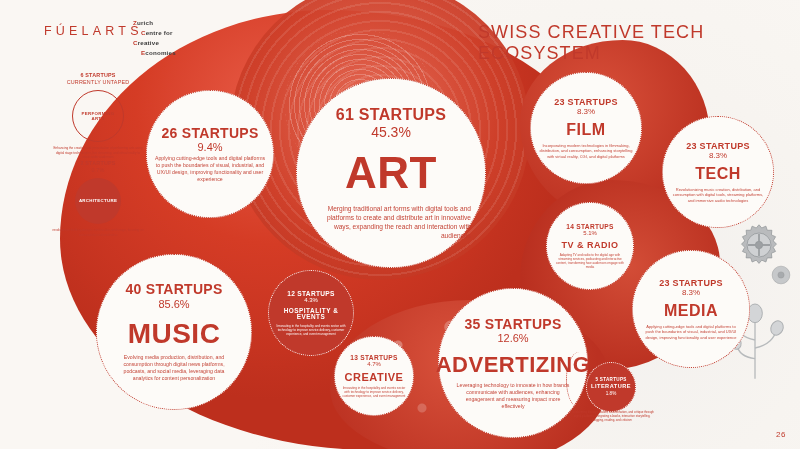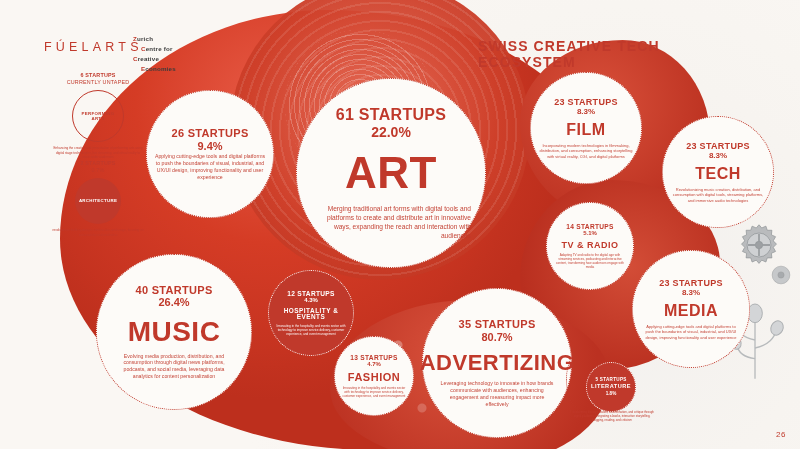--- a/index.html
+++ b/index.html
@@ -99,30 +99,30 @@
     background:#fdfbf8;
     border:1.5px dotted #c0392b;
     color:#c0392b;
   }
   .bubble.solid {
     background:#c0392b;
     border:1.5px dotted #ffffff;
     color:#ffffff;
   }
   .count { font-weight:bold; letter-spacing:.3px; line-height:1.12; }
-  .pct   { line-height:1.25;font-weight:bold; }
+  .pct   { line-height:1.25; }
   .name  { font-weight:bold; letter-spacing:.5px; line-height:1.05; }
   .desc  { line-height:1.32; opacity:.95; }
 
   
   .s-xl .count{ font-size:16px; } .s-xl .pct{ font-size:14px; }
   .s-xl .name { font-size:44px; margin:9px 0 9px; }
   .s-xl .desc { font-size:6.6px; max-width:160px; }
 
-  .s-lg .count{ font-size:11px; } .s-lg .pct{ font-size:11px; }
+  .s-lg .count{ font-size:14px; } .s-lg .pct{ font-size:11px; }
   .s-lg .name { font-size:28px; margin:7px 0 6px; }
   .s-lg .desc { font-size:5.2px; max-width:118px; }
 
   .s-md .count{ font-size:9px; } .s-md .pct{ font-size:8px; }
   .s-md .name { font-size:16px; margin:5px 0 4px; }
   .s-md .desc { font-size:4px; max-width:94px; }
 
   .s-sm .count{ font-size:6.6px; } .s-sm .pct{ font-size:6px; }
   .s-sm .name { font-size:9px; margin:3px 0 3px; }
   .s-sm .desc { font-size:3.1px; max-width:78px; }
@@ -139,36 +139,36 @@
     margin:4px auto 4px;
     display:flex; align-items:center; justify-content:center;
     font-size:4.4px; font-weight:bold; letter-spacing:.3px; line-height:1.25;
     padding:4px;
   }
   .satellite .ring.hollow { border:1px solid #c0392b; color:#c0392b; background:transparent; }
   .satellite .ring.filled { background:#c0392b; color:#fff; border:none; width:46px; height:46px; }
   .satellite .note { font-size:3.1px; line-height:1.45; color:#c0392b; padding:0 8px; }
 
   
-  #header { position:absolute; left:0; top:16px; width:737px; height:56px; z-index:30; }
+  #header { position:absolute; left:0; top:0; width:737px; height:56px; z-index:30; }
   #logo-fuelarts {
     position:absolute; left:44px; top:24px;
     font-size:12.5px; letter-spacing:4.2px; color:#c0392b; font-weight:400;
   }
   #logo-zcce {
     position:absolute; left:133px; top:18px;
     font-size:6.2px; line-height:1.62; color:#3b3b3b; font-weight:bold;
     letter-spacing:.2px;
   }
   #logo-zcce .hl { color:#c0392b; }
   #logo-zcce .l2 { padding-left:8px; }
   #logo-zcce .l4 { padding-left:8px; }
   #slide-title {
     position:absolute; left:478px; top:22px;
-    font-size:14px; font-weight:bold; letter-spacing:1.1px; color:#c0392b;
+    font-size:18px; font-weight:normal; letter-spacing:1.1px; color:#c0392b;
   }
   #page-number {
     position:absolute; right:14px; bottom:10px;
     font-size:8px; color:#c0392b; letter-spacing:.5px; z-index:30;
   }
 </style>
 </head>
 <body>
 
 <div id="slide">
@@ -238,41 +238,41 @@
       <div class="sub">0.7%</div>
     </div>
     <div class="ring filled">
       <span>ARCHITECTURE</span>
     </div>
     <div class="note">revolutionize building design, construction, and usage, focusing on sustainability and aesthetics</div>
   </div>
 
   <div class="bubble white s-xl" style="left:296px; top:78px; width:190px; height:190px;text-align:right;">
     <div class="count">61 STARTUPS</div>
-    <div class="pct">22.0%</div>
+    <div class="pct">45.3%</div>
     <div class="name">ART</div>
     <div class="desc">Merging traditional art forms with digital tools and platforms to create and distribute art in innovative ways, expanding the reach and interaction with audiences</div>
   </div>
 
   <div class="bubble white s-lg" style="left:146px; top:90px; width:128px; height:128px;">
     <div class="count">26 STARTUPS</div>
     <div class="pct">9.4%</div>
     <div class="desc">Applying cutting-edge tools and digital platforms to push the boundaries of visual, industrial, and UX/UI design, improving functionality and user experience</div>
   </div>
 
   <div class="bubble white s-lg" style="left:96px; top:254px; width:156px; height:156px;">
     <div class="count">40 STARTUPS</div>
-    <div class="pct">26.4%</div>
+    <div class="pct">85.6%</div>
     <div class="name">MUSIC</div>
     <div class="desc">Evolving media production, distribution, and consumption through digital news platforms, podcasts, and social media, leveraging data analytics for content personalization</div>
   </div>
 
-  <div class="bubble white s-lg" style="left:422px; top:288px; width:150px; height:150px;">
+  <div class="bubble white s-lg" style="left:438px; top:288px; width:150px; height:150px;">
     <div class="count">35 STARTUPS</div>
-    <div class="pct">80.7%</div>
+    <div class="pct">12.6%</div>
     <div class="name" style="font-size:22px;">ADVERTIZING</div>
     <div class="desc">Leveraging technology to innovate in how brands communicate with audiences, enhancing engagement and measuring impact more effectively</div>
   </div>
 
   <div class="bubble white s-md" style="left:530px; top:72px; width:112px; height:112px;">
     <div class="count">23 STARTUPS</div>
     <div class="pct">8.3%</div>
     <div class="name">FILM</div>
     <div class="desc">Incorporating modern technologies in filmmaking, distribution, and consumption, enhancing storytelling with virtual reality, CGI, and digital platforms</div>
   </div>
@@ -294,21 +294,21 @@
   <div class="bubble white s-sm" style="left:546px; top:202px; width:88px; height:88px;">
     <div class="count">14 STARTUPS</div>
     <div class="pct">5.1%</div>
     <div class="name">TV &amp; RADIO</div>
     <div class="desc">Adapting TV and radio to the digital age with streaming services, podcasting and interactive content, transforming how audiences engage with media</div>
   </div>
 
   <div class="bubble white s-sm" style="left:334px; top:336px; width:80px; height:80px;">
     <div class="count">13 STARTUPS</div>
     <div class="pct">4.7%</div>
-    <div class="name" style="font-size:11px;">FASHION</div>
+    <div class="name" style="font-size:11px;">CREATIVE</div>
     <div class="desc">Innovating in the hospitality and events sector with technology to improve service delivery, customer experience, and event management</div>
   </div>
 
   <div class="bubble solid s-sm" style="left:268px; top:270px; width:86px; height:86px;">
     <div class="count">12 STARTUPS</div>
     <div class="pct">4.3%</div>
     <div class="name" style="font-size:6.4px;">HOSPITALITY &amp; EVENTS</div>
     <div class="desc">Innovating in the hospitality and events sector with technology to improve service delivery, customer experience, and event management</div>
   </div>
 

